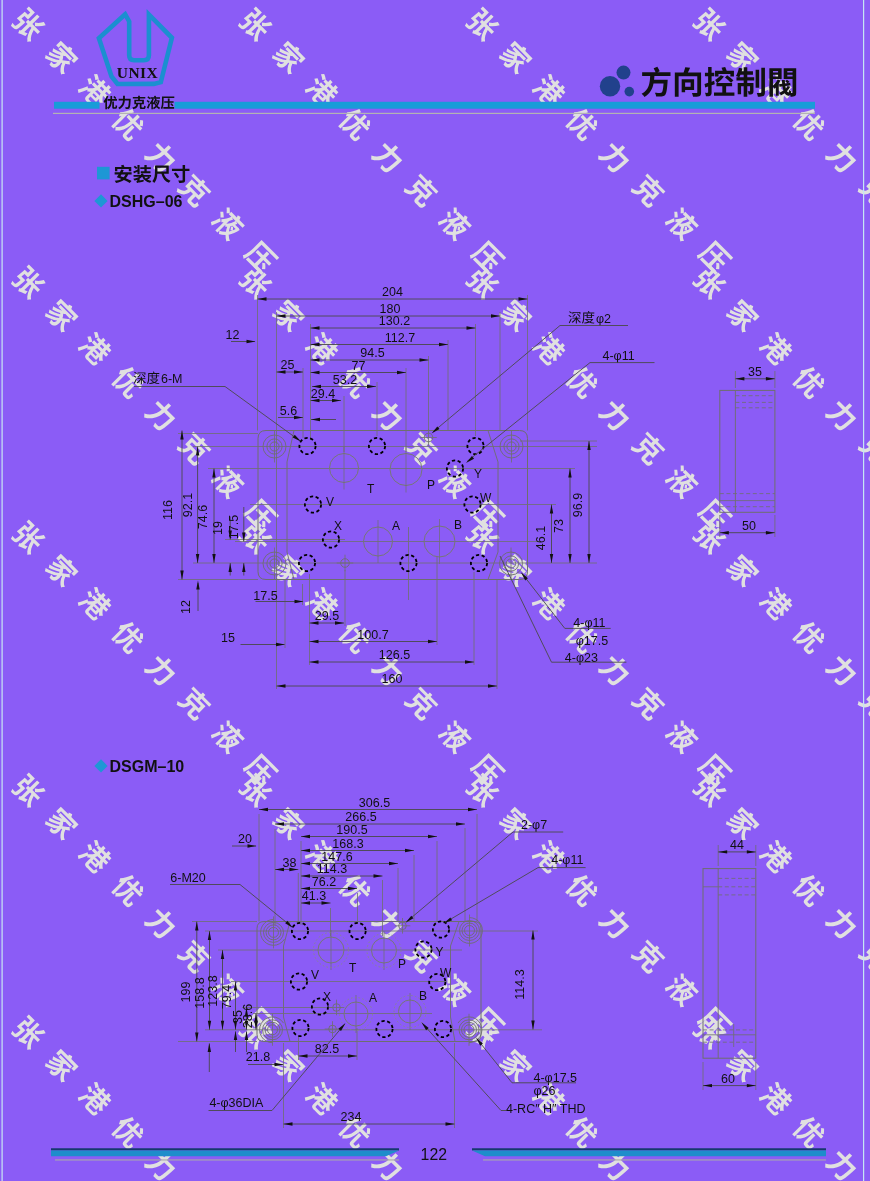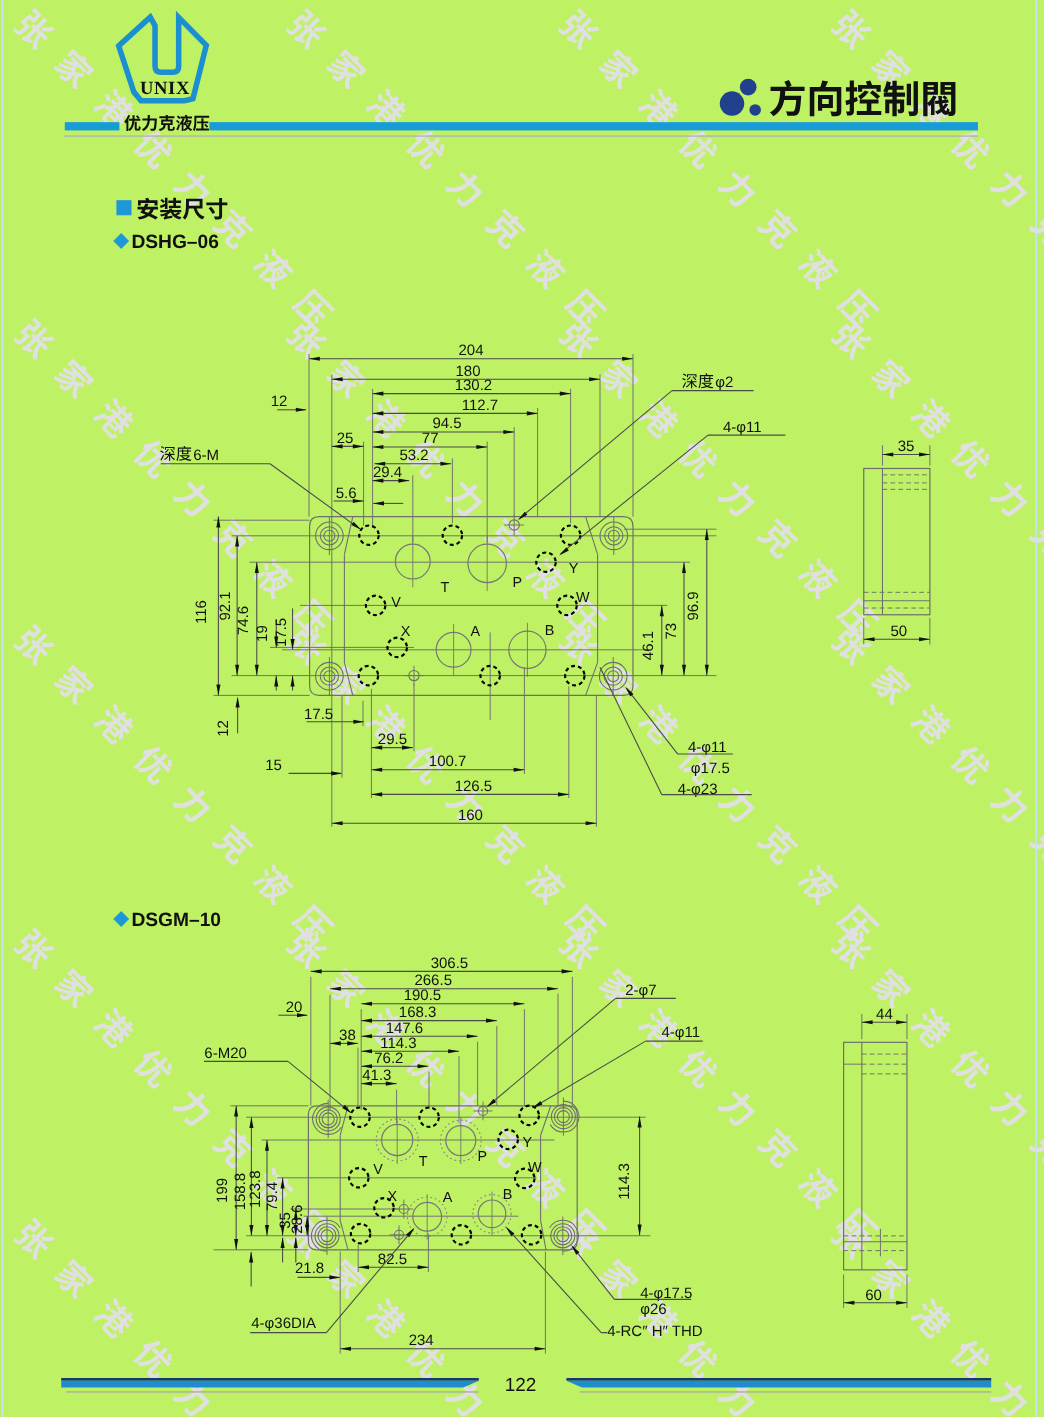--- a/index.html
+++ b/index.html
@@ -1,14 +1,14 @@
 <!DOCTYPE html>
 <html><head><meta charset="utf-8"><style>
 html,body{margin:0;padding:0;background:#fff;}
-#page{position:relative;width:870px;height:1181px;overflow:hidden;background:#bef264;}
+#page{position:relative;width:870px;height:1181px;overflow:hidden;background:#8b5cf6;}
 </style></head><body>
 <div id="page">
 <svg width="870" height="1181" viewBox="0 0 870 1181">
 <defs>
         <path id="g0" d="M0.416 -0.818C0.436 -0.779 0.46 -0.728 0.476 -0.689H0.052V-0.572H0.306C0.296 -0.36 0.277 -0.133 0.035 -0.005C0.068 0.02 0.105 0.062 0.123 0.094C0.304 -0.01 0.379 -0.167 0.412 -0.335H0.729C0.715 -0.156 0.697 -0.069 0.67 -0.046C0.656 -0.035 0.643 -0.033 0.621 -0.033C0.591 -0.033 0.521 -0.034 0.452 -0.04C0.475 -0.008 0.493 0.043 0.495 0.078C0.562 0.081 0.629 0.082 0.668 0.077C0.714 0.073 0.746 0.063 0.776 0.03C0.818 -0.013 0.839 -0.126 0.857 -0.399C0.859 -0.415 0.86 -0.451 0.86 -0.451H0.43C0.434 -0.491 0.437 -0.532 0.44 -0.572H0.949V-0.689H0.538L0.607 -0.718C0.591 -0.758 0.561 -0.818 0.534 -0.863Z"></path>
         <path id="g1" d="M0.416 -0.85C0.404 -0.799 0.385 -0.736 0.363 -0.682H0.086V0.089H0.206V-0.564H0.797V-0.051C0.797 -0.034 0.79 -0.029 0.772 -0.029C0.752 -0.028 0.683 -0.027 0.625 -0.031C0.642 0.001 0.66 0.056 0.664 0.09C0.755 0.09 0.818 0.088 0.861 0.069C0.903 0.05 0.917 0.015 0.917 -0.049V-0.682H0.499C0.522 -0.726 0.547 -0.777 0.569 -0.828ZM0.412 -0.363H0.586V-0.229H0.412ZM0.303 -0.467V-0.054H0.412V-0.124H0.696V-0.467Z"></path>
         <path id="g2" d="M0.673 -0.525C0.736 -0.474 0.824 -0.4 0.867 -0.356L0.941 -0.436C0.895 -0.478 0.804 -0.548 0.743 -0.595ZM0.14 -0.851V-0.672H0.039V-0.562H0.14V-0.353L0.026 -0.318L0.049 -0.202L0.14 -0.234V-0.053C0.14 -0.04 0.136 -0.036 0.124 -0.036C0.112 -0.035 0.077 -0.035 0.041 -0.036C0.055 -0.005 0.069 0.045 0.072 0.074C0.136 0.074 0.18 0.07 0.21 0.052C0.241 0.033 0.25 0.003 0.25 -0.052V-0.273L0.35 -0.31L0.331 -0.416L0.25 -0.389V-0.562H0.335V-0.672H0.25V-0.851ZM0.54 -0.591C0.496 -0.535 0.425 -0.478 0.359 -0.441C0.379 -0.42 0.41 -0.375 0.423 -0.352H0.403V-0.247H0.589V-0.048H0.326V0.057H0.972V-0.048H0.71V-0.247H0.899V-0.352H0.434C0.507 -0.4 0.589 -0.479 0.641 -0.552ZM0.564 -0.828C0.576 -0.8 0.59 -0.766 0.6 -0.736H0.359V-0.552H0.468V-0.634H0.844V-0.555H0.957V-0.736H0.729C0.717 -0.77 0.697 -0.818 0.679 -0.854Z"></path>
         <path id="g3" d="M0.643 -0.767V-0.201H0.755V-0.767ZM0.823 -0.832V-0.052C0.823 -0.036 0.817 -0.032 0.801 -0.031C0.784 -0.031 0.732 -0.031 0.68 -0.033C0.695 0.002 0.712 0.055 0.716 0.088C0.794 0.088 0.852 0.084 0.889 0.065C0.926 0.045 0.938 0.012 0.938 -0.052V-0.832ZM0.113 -0.831C0.096 -0.736 0.063 -0.634 0.021 -0.57C0.045 -0.562 0.084 -0.546 0.111 -0.533H0.037V-0.424H0.265V-0.352H0.076V0.009H0.183V-0.245H0.265V0.089H0.379V-0.245H0.467V-0.098C0.467 -0.089 0.464 -0.086 0.455 -0.086C0.446 -0.086 0.42 -0.086 0.392 -0.087C0.405 -0.059 0.419 -0.016 0.422 0.014C0.472 0.015 0.51 0.014 0.539 -0.003C0.568 -0.021 0.575 -0.05 0.575 -0.096V-0.352H0.379V-0.424H0.598V-0.533H0.379V-0.608H0.559V-0.716H0.379V-0.843H0.265V-0.716H0.201C0.21 -0.746 0.218 -0.777 0.224 -0.808ZM0.265 -0.533H0.129C0.141 -0.555 0.153 -0.58 0.164 -0.608H0.265Z"></path>
         <path id="g4" d="M0.657 -0.251C0.642 -0.224 0.623 -0.198 0.6 -0.173C0.593 -0.197 0.588 -0.223 0.584 -0.252L0.747 -0.273L0.734 -0.353L0.661 -0.344L0.715 -0.39C0.697 -0.41 0.663 -0.436 0.635 -0.454L0.578 -0.407C0.604 -0.389 0.635 -0.363 0.65 -0.343L0.574 -0.334C0.571 -0.367 0.569 -0.403 0.568 -0.44H0.475C0.477 -0.399 0.48 -0.36 0.483 -0.323L0.385 -0.311L0.397 -0.229L0.494 -0.241C0.502 -0.191 0.512 -0.146 0.525 -0.107C0.484 -0.076 0.437 -0.049 0.387 -0.028C0.407 -0.012 0.438 0.022 0.452 0.042C0.491 0.023 0.528 0.001 0.563 -0.024C0.593 0.025 0.633 0.054 0.684 0.055C0.702 0.055 0.72 0.047 0.735 0.025C0.741 0.047 0.746 0.069 0.748 0.085C0.81 0.085 0.855 0.082 0.887 0.063C0.92 0.043 0.927 0.009 0.927 -0.047V-0.811H0.532V-0.474H0.812V-0.048C0.812 -0.036 0.808 -0.031 0.796 -0.031L0.76 -0.03C0.765 -0.045 0.769 -0.062 0.773 -0.082C0.756 -0.091 0.725 -0.113 0.708 -0.131C0.703 -0.077 0.695 -0.048 0.683 -0.048C0.664 -0.049 0.648 -0.062 0.634 -0.085C0.675 -0.127 0.711 -0.174 0.738 -0.226ZM0.078 -0.811V0.09H0.192V-0.231C0.21 -0.21 0.23 -0.182 0.239 -0.167C0.254 -0.18 0.268 -0.194 0.283 -0.209V0.055H0.375V-0.327C0.396 -0.359 0.415 -0.393 0.431 -0.426L0.34 -0.455C0.307 -0.382 0.251 -0.31 0.192 -0.26V-0.474H0.466V-0.811ZM0.354 -0.608V-0.557H0.192V-0.608ZM0.354 -0.682H0.192V-0.728H0.354ZM0.812 -0.608V-0.557H0.646V-0.608ZM0.812 -0.682H0.646V-0.728H0.812Z"></path>
         <path id="g5" d="M0.39 -0.824C0.402 -0.799 0.415 -0.77 0.426 -0.742H0.078V-0.517H0.199V-0.63H0.797V-0.517H0.925V-0.742H0.571C0.556 -0.776 0.533 -0.819 0.515 -0.853ZM0.626 -0.348C0.601 -0.291 0.567 -0.243 0.525 -0.202C0.47 -0.223 0.415 -0.243 0.362 -0.261C0.379 -0.288 0.397 -0.317 0.415 -0.348ZM0.171 -0.21C0.246 -0.185 0.328 -0.154 0.41 -0.121C0.317 -0.072 0.2 -0.041 0.062 -0.022C0.084 0.005 0.12 0.06 0.132 0.089C0.296 0.058 0.433 0.012 0.543 -0.064C0.662 -0.011 0.771 0.045 0.842 0.092L0.939 -0.01C0.866 -0.055 0.76 -0.106 0.645 -0.154C0.694 -0.208 0.735 -0.271 0.766 -0.348H0.944V-0.461H0.478C0.498 -0.502 0.517 -0.543 0.533 -0.582L0.399 -0.609C0.381 -0.562 0.357 -0.511 0.331 -0.461H0.059V-0.348H0.266C0.236 -0.299 0.205 -0.253 0.176 -0.215Z"></path>

